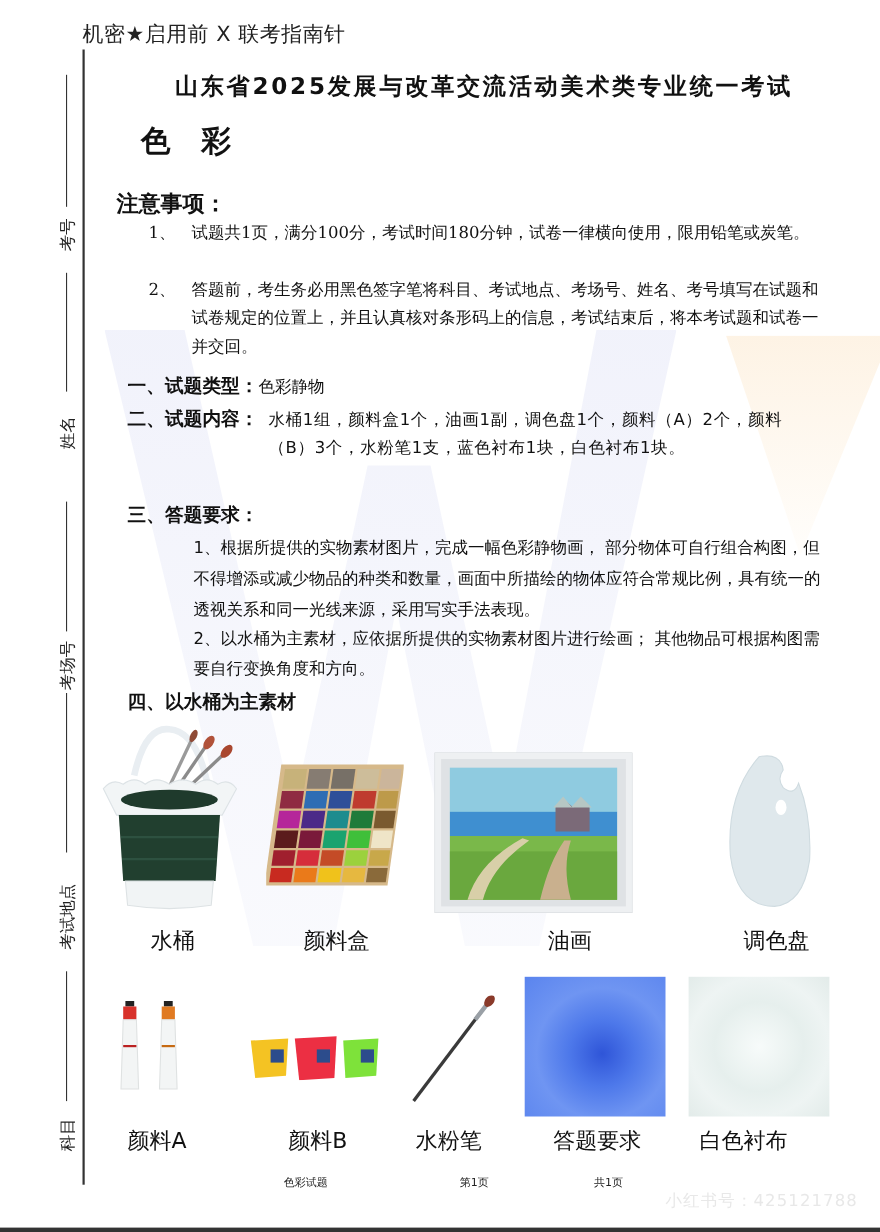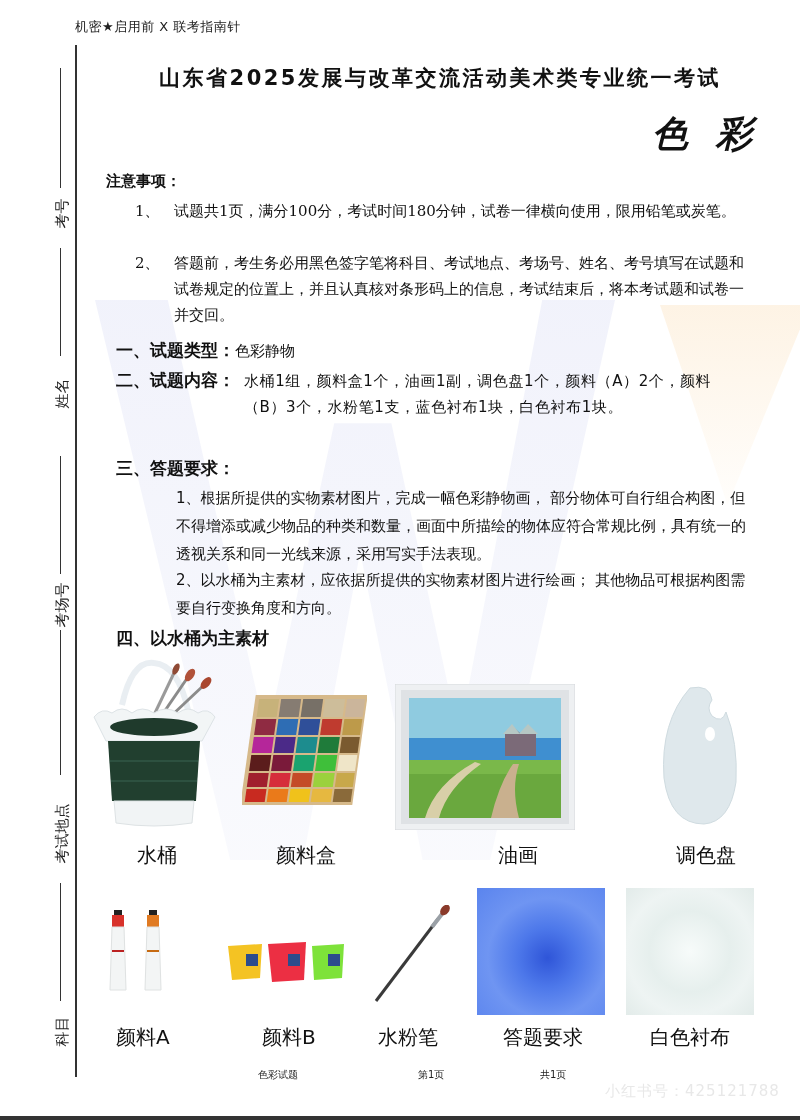--- a/index.html
+++ b/index.html
@@ -14,39 +14,39 @@
     position:absolute; left:95px; top:300px; width:520px; height:560px;
     background:linear-gradient(180deg, rgba(230,232,248,0.55), rgba(238,240,250,0.35));
     clip-path:polygon(0% 0%, 14% 0%, 33% 78%, 46% 22%, 57% 22%, 70% 78%, 86% 0%, 100% 0%, 76% 100%, 63% 100%, 51% 45%, 40% 100%, 26% 100%);
   }
   .wm-tri {
     position:absolute; left:660px; top:305px; width:150px; height:200px;
     background:linear-gradient(180deg, rgba(253,240,222,0.8), rgba(255,250,242,0.3));
     clip-path:polygon(0% 0%, 100% 0%, 45% 100%);
   }
   .topline {
-    position:absolute; left:75px; top:18px; font-size:13px; letter-spacing:0.5px; color:#222;
+    position:absolute; left:75px; top:18px; font-size:19px; letter-spacing:0.5px; color:#222;
   }
   .rule-main { position:absolute; left:75px; top:45px; width:1.5px; height:1032px; background:#333; }
   .binding { position:absolute; left:40px; top:68px; width:44px; height:1010px; }
   .bind-seg { position:absolute; left:20px; width:1.3px; background:#333; }
   .bind-label {
     position:absolute; left:2px; width:40px; text-align:center;
     font-size:15px; color:#222;
     transform:rotate(-90deg); transform-origin:center center; white-space:nowrap;
   }
   .title {
     position:absolute; left:100px; width:680px; top:64px; text-align:center;
     font-size:21px; font-weight:bold; letter-spacing:2.5px;
   }
   .subtitle {
-    position:absolute; left:100px; width:680px; top:110px; text-align:right;
-    font-size:36px; font-weight:bold; letter-spacing:28px; padding-left:28px; box-sizing:border-box;font-style:italic;
-  }
-  .notes-head { position:absolute; left:106px; top:172px; font-size:15px; font-weight:bold; }
+    position:absolute; left:100px; width:680px; top:110px; text-align:left;
+    font-size:27px; font-weight:bold; letter-spacing:28px; padding-left:28px; box-sizing:border-box;
+  }
+  .notes-head { position:absolute; left:106px; top:172px; font-size:20px; font-weight:bold; }
   .note {
     position:absolute; left:135px; width:620px; font-size:15px; line-height:26px;
     font-family:"DejaVu Serif","Liberation Serif",serif;
   }
   .note .num { position:absolute; left:0; top:0; }
   .note .txt { margin-left:39px; display:block; }
   .sec-head { position:absolute; left:106px; font-size:17px; font-weight:bold;text-align:right; }
   .sec-head .idx { display:inline-block; width:44px; }
   .sec-val { font-weight:normal; font-size:15px; }
   .sec-body {
@@ -232,19 +232,19 @@
     <line x1="60" y1="22" x2="70" y2="9" stroke="#9aa0a6" stroke-width="4"></line>
     <ellipse cx="73" cy="5" rx="4" ry="6" fill="#8a3a2a" transform="rotate(38 73 5)"></ellipse>
   </svg>
 </div>
 <div class="mat-label" style="left:378px;top:1024px">水粉笔</div>
 
 <div class="mat" style="left:477px;top:888px;width:128px;height:127px;background:radial-gradient(circle at 55% 55%, #2f55d8 0%, #4d78ea 30%, #6f95f2 60%, #5a84ee 100%)"></div>
 <div class="mat-label" style="left:503px;top:1024px">答题要求</div>
 
 <div class="mat" style="left:626px;top:888px;width:128px;height:127px;background:radial-gradient(circle at 50% 50%, #f7fbfa 0%, #e6efed 45%, #eef4f3 70%, #e2ebe9 100%)"></div>
-<div class="mat-label" style="left:650px;top:1024px">白色衬布</div>
+<div class="mat-label" style="left:636px;top:1024px">白色衬布</div>
 
 <div class="footer" style="left:258px">色彩试题</div>
 <div class="footer" style="left:418px">第1页</div>
 <div class="footer" style="left:540px">共1页</div>
 <div class="xhs">小红书号：425121788</div>
 <div class="bottom-bar"></div>
 
 </body></html>

